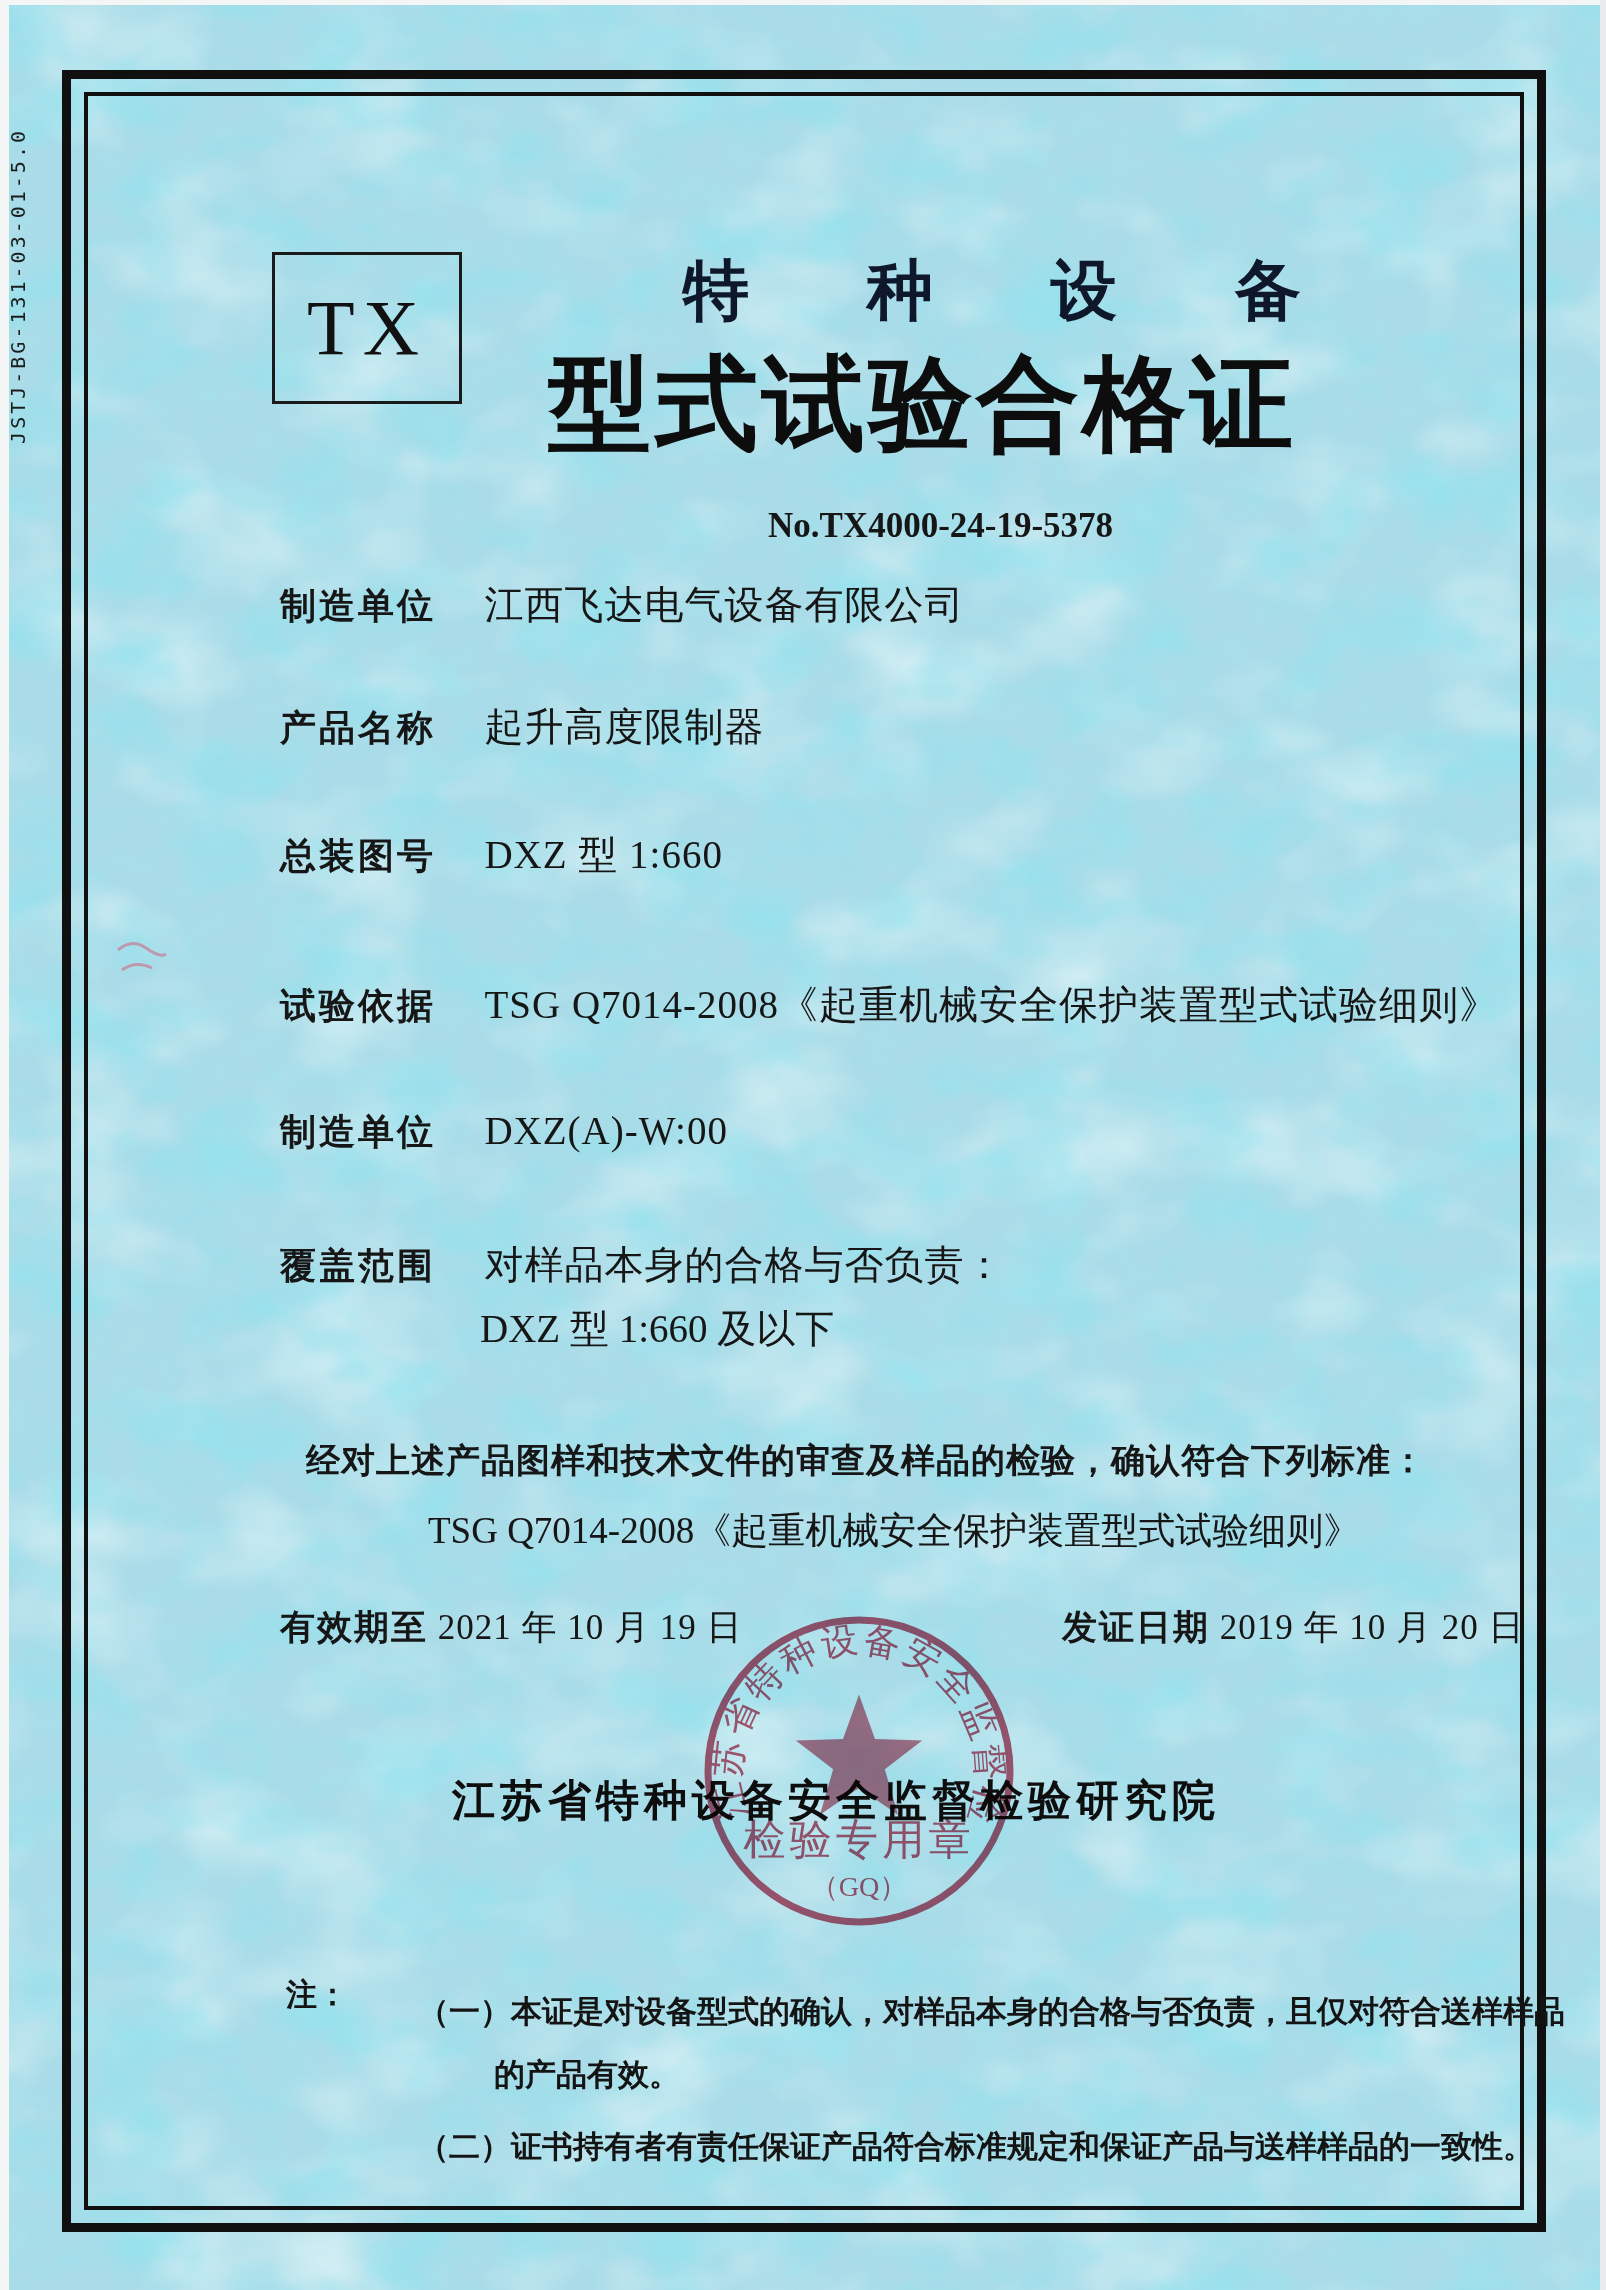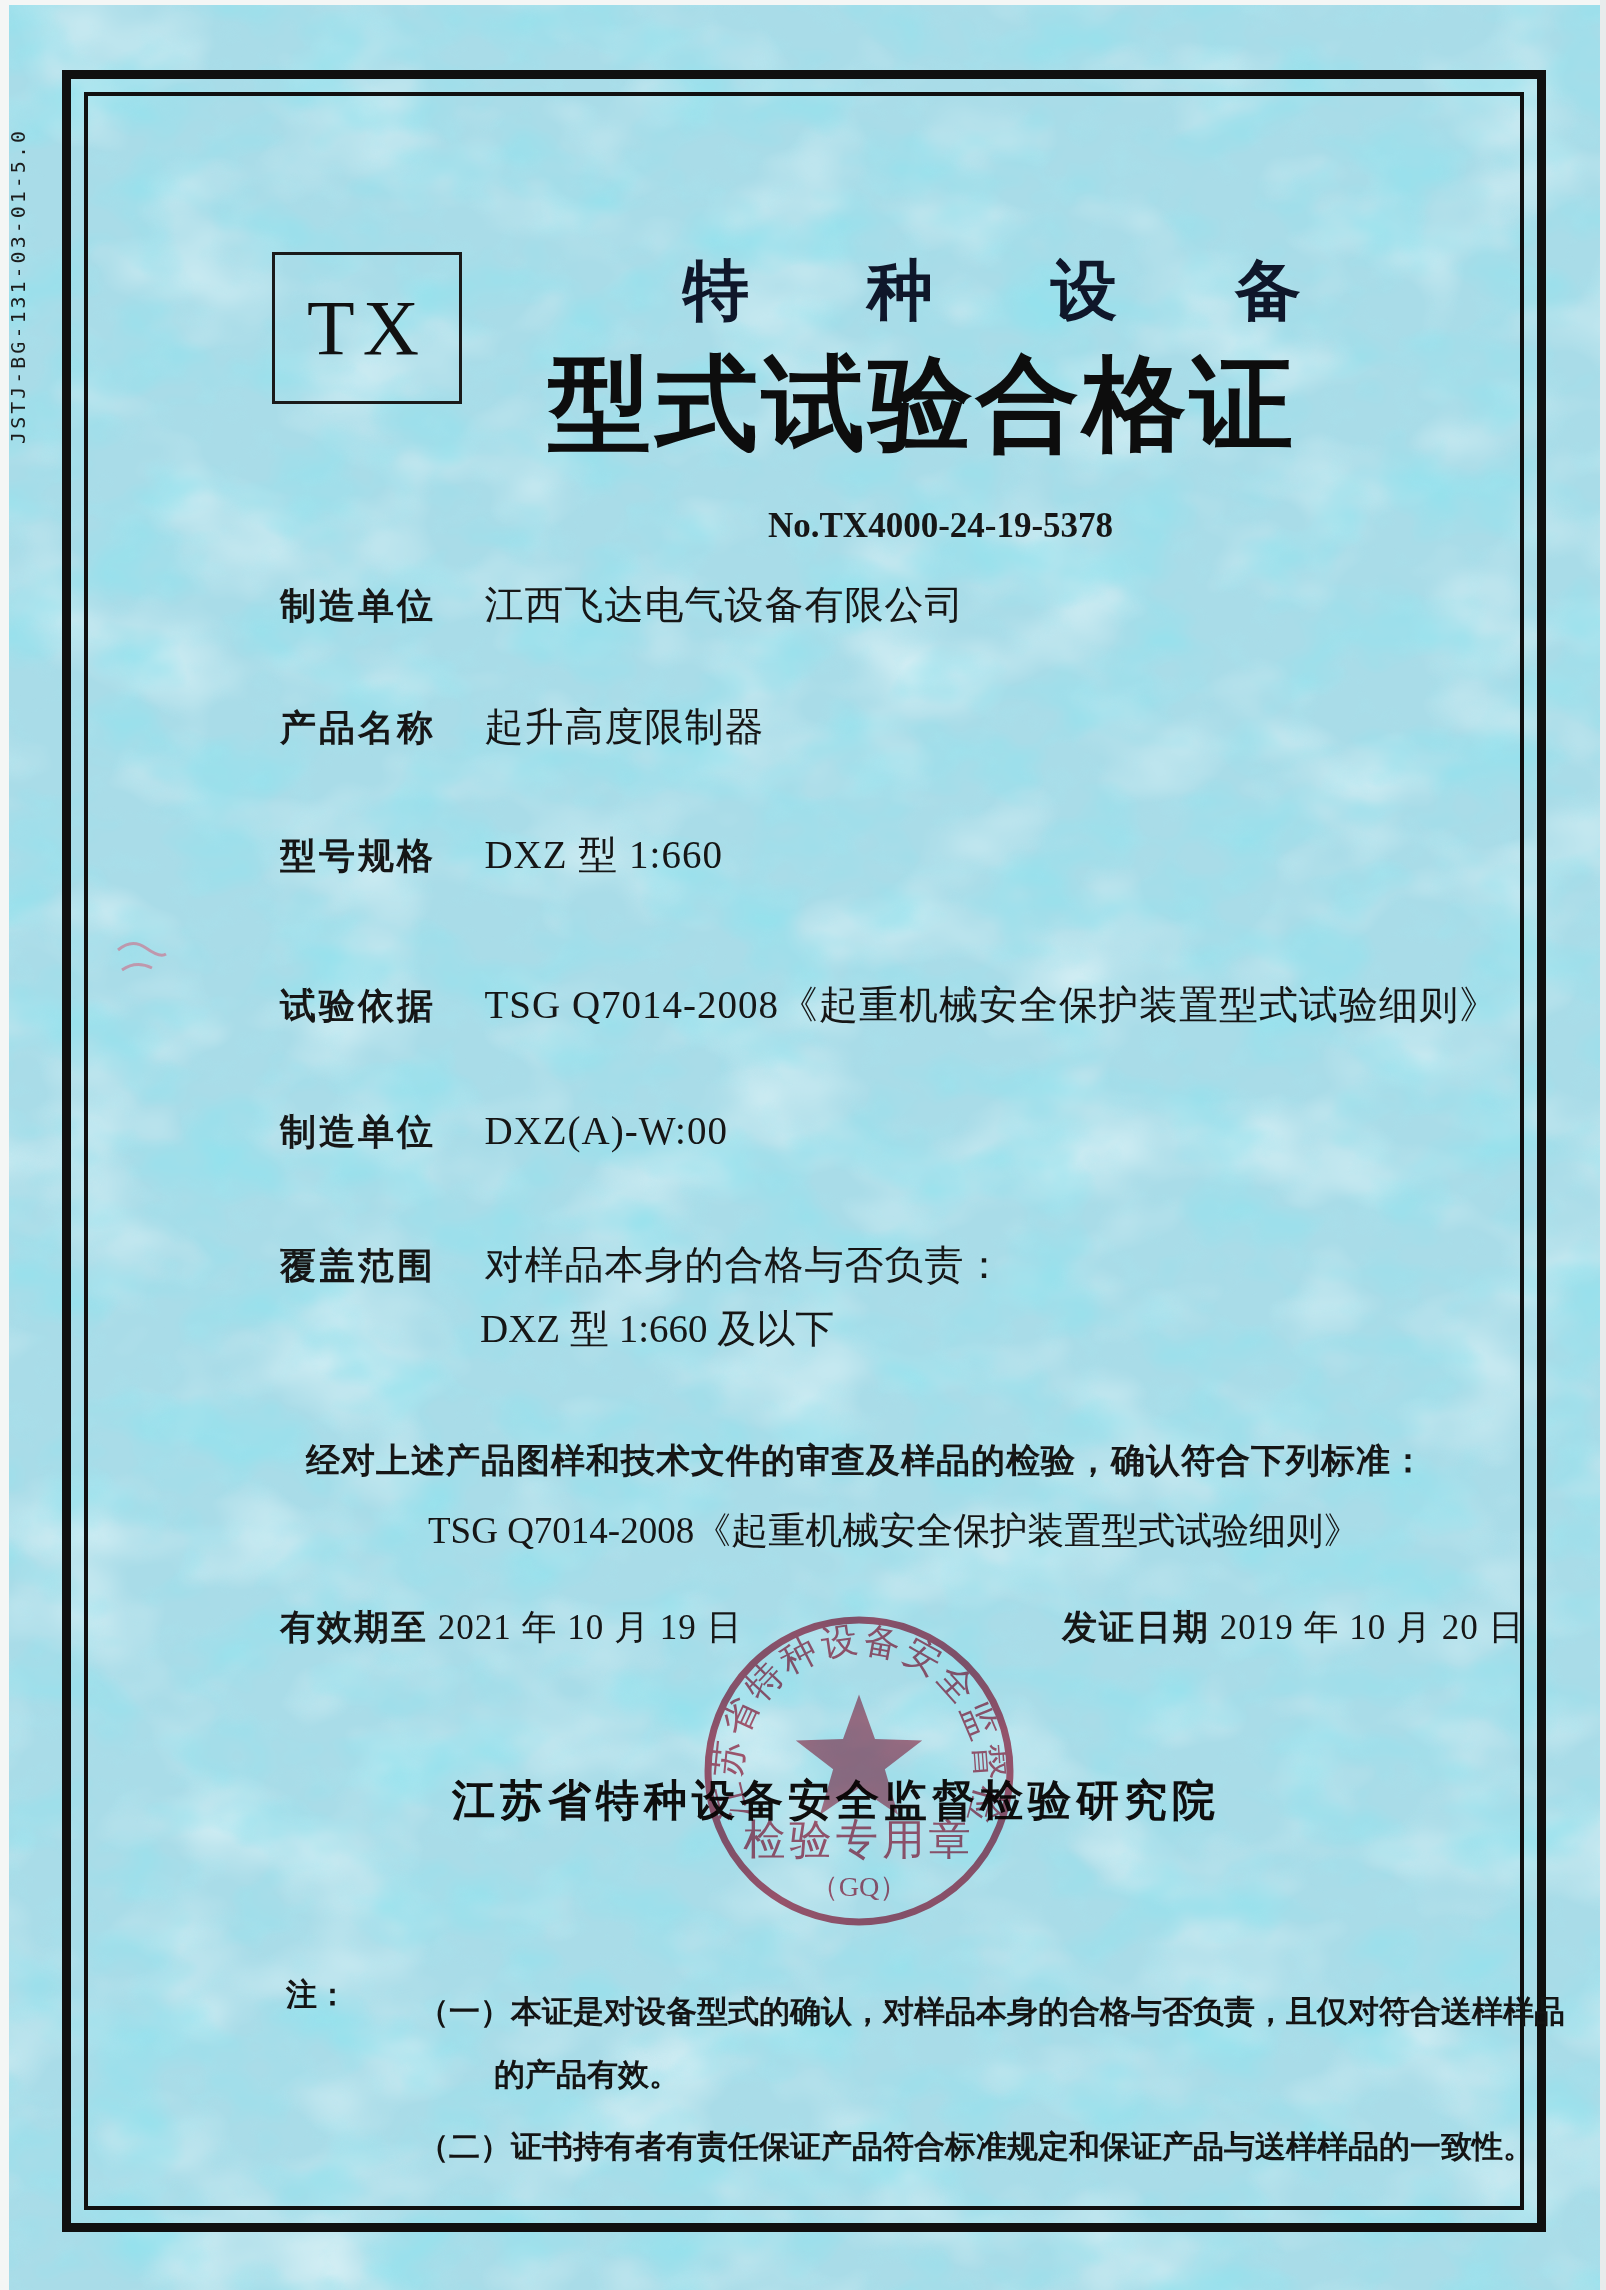--- a/index.html
+++ b/index.html
@@ -94,21 +94,21 @@
 
   <div class="row" id="row-0">
     <span class="lbl">制造单位</span>
     <span class="val">江西飞达电气设备有限公司</span>
   </div>
   <div class="row" id="row-1">
     <span class="lbl">产品名称</span>
     <span class="val">起升高度限制器</span>
   </div>
   <div class="row" id="row-2">
-    <span class="lbl">型号规格</span>
+    <span class="lbl">总装图号</span>
     <span class="val">DXZ 型 1:660</span>
   </div>
   <div class="row" id="row-3">
     <span class="lbl">试验依据</span>
     <span class="val">TSG Q7014-2008《起重机械安全保护装置型式试验细则》</span>
   </div>
   <div class="row" id="row-4">
     <span class="lbl">制造单位</span>
     <span class="val">DXZ(A)-W:00</span>
   </div>

